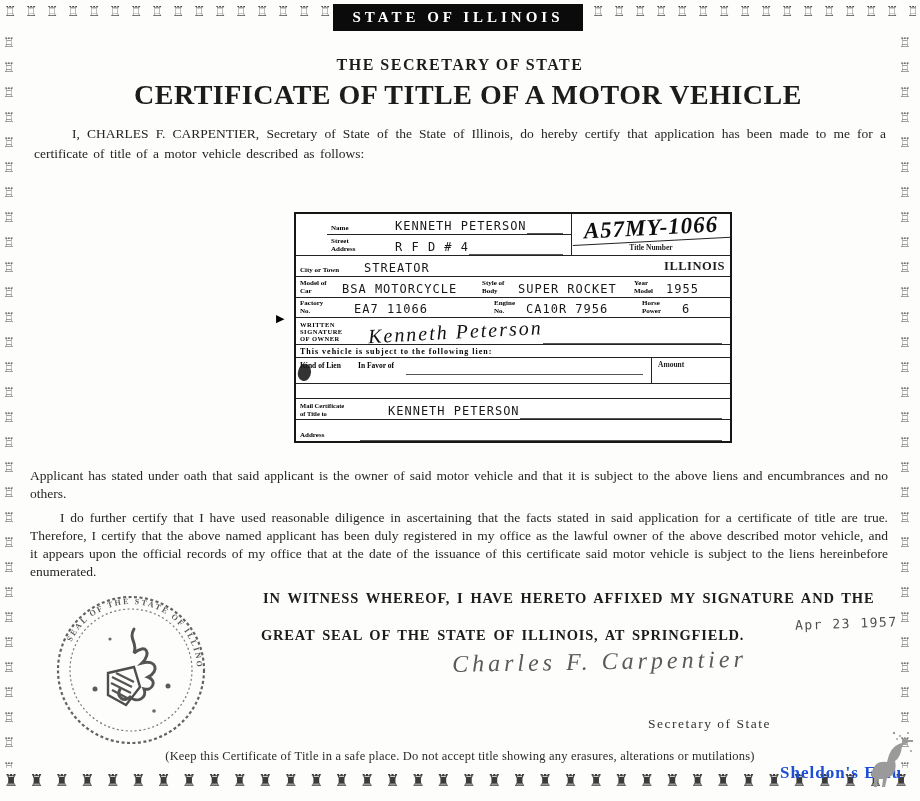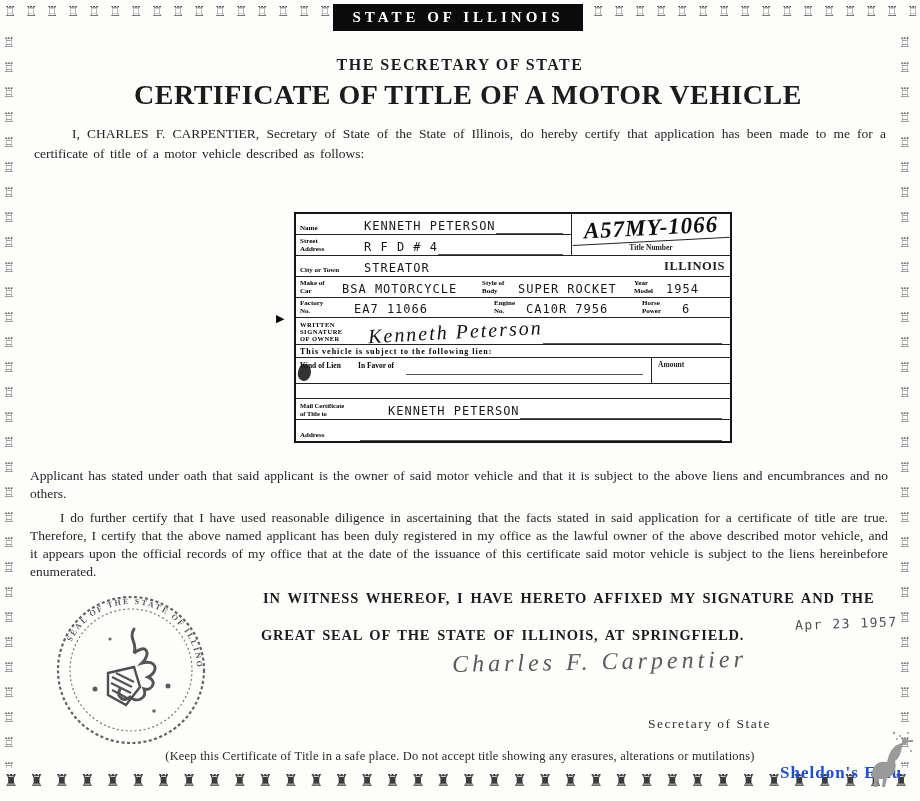--- a/index.html
+++ b/index.html
@@ -24,21 +24,21 @@
          text-align:justify;text-indent:38px;word-spacing:2px;color:#242424;}
   
   .formbox{position:absolute;left:294px;top:212px;width:438px;border:2px solid #161616;background:#fff;box-sizing:border-box;}
   .frow{display:flex;align-items:flex-end;border-bottom:1.5px solid #232323;box-sizing:border-box;}
   .last{border-bottom:none;}
   .flabel{flex:none;font-size:7px;font-weight:bold;line-height:7.5px;padding:2px 2px 2px 4px;color:#000;}
   .fvalue{font-family:"DejaVu Sans Mono","Liberation Mono",monospace;font-size:12px;letter-spacing:1px;
           color:#181818;padding-bottom:1px;white-space:nowrap;overflow:hidden;}
   .uline{flex:1;border-bottom:1px solid #555;margin-right:8px;}
   .ftop{display:flex;border-bottom:1.5px solid #232323;}
-  .ftop-left{flex:1;}
+  .ftop-left{flex:1;margin-left:31px;}
   .ftop-right{flex:none;width:158px;border-left:1.5px solid #232323;display:flex;flex-direction:column;}
   .titleno{height:27px;border-bottom:1.5px solid #232323;display:flex;align-items:center;justify-content:center;
            font-style:italic;font-weight:bold;font-size:23px;letter-spacing:1px;transform:rotate(-3deg);color:#0e0e0e;}
   .titleno-label{height:13px;text-align:center;font-size:7.5px;font-weight:bold;line-height:12px;}
   .state-il{flex:none;font-weight:bold;font-size:12.5px;letter-spacing:.5px;padding:0 5px 2px 0;}
   .sig-label{width:54px;font-size:6.5px;line-height:7px;font-weight:bold;letter-spacing:.5px;padding:2px 0 2px 4px;color:#000;}
   .script{font-style:italic;font-size:20px;letter-spacing:2px;color:#111;transform:rotate(-3deg);
           font-family:"Liberation Serif",serif;white-space:nowrap;}
   .lien-head{font-size:8px;font-weight:bold;letter-spacing:1px;padding:1px 0 1px 4px;color:#000;}
   .amount-cell{flex:none;width:72px;border-left:1.5px solid #232323;align-self:stretch;
@@ -102,26 +102,26 @@
         <div class="titleno">A57MY-1066</div>
         <div class="titleno-label">Title Number</div>
       </div>
     </div>
     <div class="frow" style="height:21px;">
       <span class="flabel" style="width:40px;">City or Town</span>
       <span class="fvalue" style="flex:1;padding-left:22px;">STREATOR</span>
       <span class="state-il">ILLINOIS</span>
     </div>
     <div class="frow" style="height:21px;">
-      <span class="flabel" style="width:34px;">Make of Car</span>
+      <span class="flabel" style="width:34px;">Model of Car</span>
       <span class="fvalue" style="width:136px;padding-left:6px;">BSA MOTORCYCLE</span>
       <span class="flabel" style="width:30px;">Style of Body</span>
       <span class="fvalue" style="width:112px;padding-left:4px;">SUPER ROCKET</span>
       <span class="flabel" style="width:30px;">Year Model</span>
-      <span class="fvalue">1954</span>
+      <span class="fvalue">1955</span>
     </div>
     <div class="frow" style="height:20px;">
       <span class="flabel" style="width:34px;">Factory No.</span>
       <span class="fvalue" style="width:136px;padding-left:18px;">EA7 11066</span>
       <span class="flabel" style="width:30px;">Engine No.</span>
       <span class="fvalue" style="width:112px;padding-left:0;">CA10R 7956</span>
       <span class="flabel" style="width:30px;">Horse Power</span>
       <span class="fvalue" style="padding-left:8px;">6</span>
     </div>
     <div class="frow" style="height:27px;">

